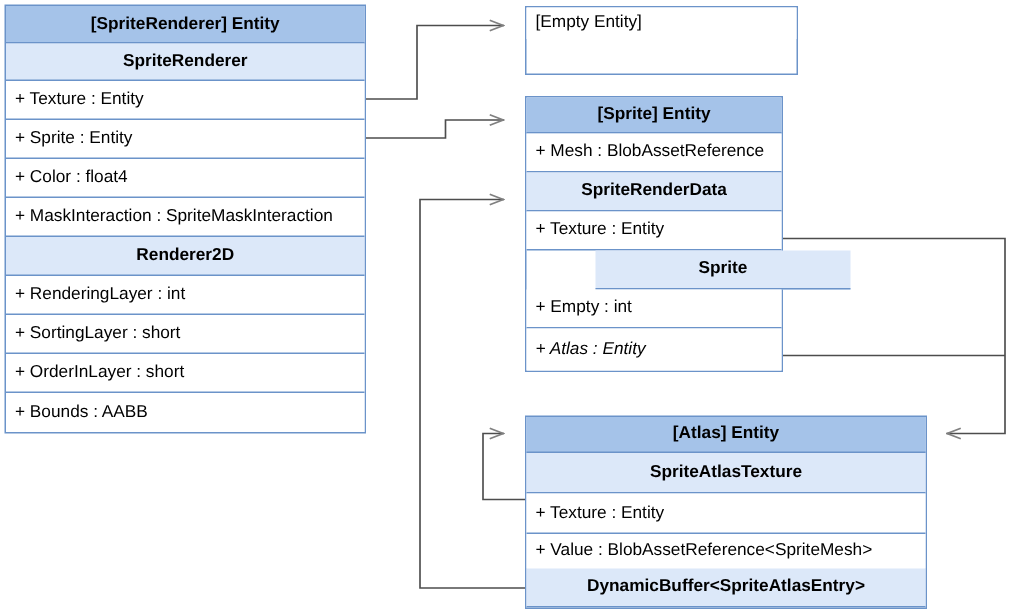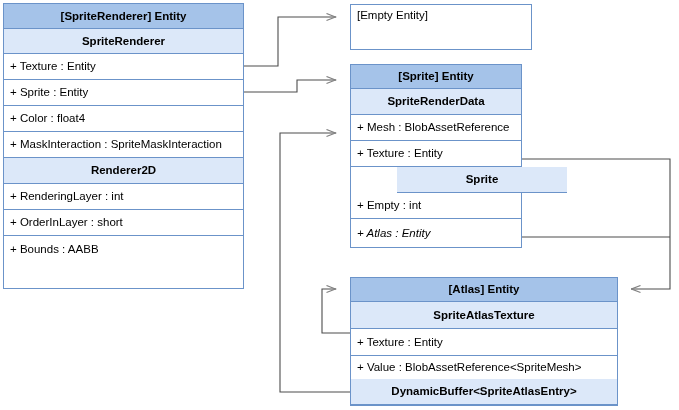--- a/index.html
+++ b/index.html
@@ -105,33 +105,34 @@
     <div class="row header" style="height:25px;">[SpriteRenderer] Entity</div>
 
     <div class="row subheader" style="height:25px;">SpriteRenderer</div>
     <div class="row attr" style="height:26px;">+ Texture : Entity</div>
     <div class="row attr" style="height:26px;">+ Sprite : Entity</div>
     <div class="row attr" style="height:26px;">+ Color : float4</div>
     <div class="row attr" style="height:26px;">+ MaskInteraction : SpriteMaskInteraction</div>
 
     <div class="row subheader" style="height:26px;">Renderer2D</div>
     <div class="row attr" style="height:26px;">+ RenderingLayer : int</div>
+    <div class="row attr" style="height:26px;">+ SortingLayer : short</div>
     <div class="row attr" style="height:26px;">+ OrderInLayer : short</div>
     <div class="row attr last" style="height:26px;">+ Bounds : AABB</div>
   </div>
 
   <div class="uml-box" style="left:350px; top:4px; width:182px; height:46px;">
     <div class="row plain" style="height:21px;">[Empty Entity]</div>
   </div>
 
   <div class="uml-box" style="left:350px; top:64px; width:172px; height:184px;">
     <div class="row header" style="height:24px;">[Sprite] Entity</div>
 
+    <div class="row attr" style="height:26px;">+ Mesh : BlobAssetReference</div>
     <div class="row subheader" style="height:26px;">SpriteRenderData</div>
-    <div class="row attr" style="height:26px;">+ Mesh : BlobAssetReference</div>
     <div class="row attr" style="height:26px;">+ Texture : Entity</div>
 
     <div class="row subheader" style="height:26px;margin-left:46px;">Sprite</div>
     <div class="row attr" style="height:26px;">+ Empty : int</div>
     <div class="row attr last" style="height:28px;font-style:italic;">+ Atlas : Entity</div>
   </div>
 
   <div class="uml-box" style="left:350px; top:277px; width:268px; height:129px;">
     <div class="row header" style="height:24px;">[Atlas] Entity</div>
 

